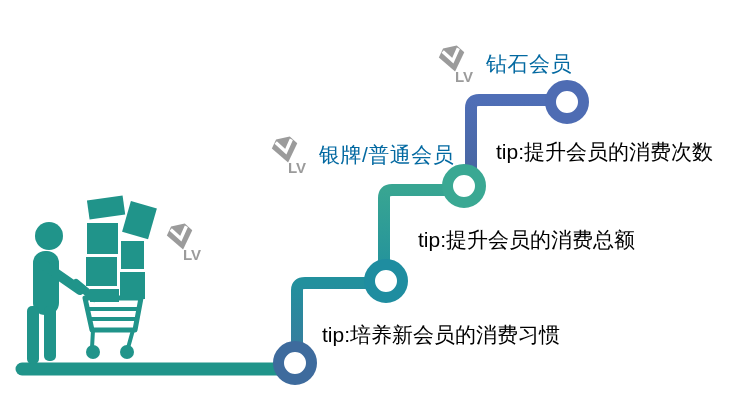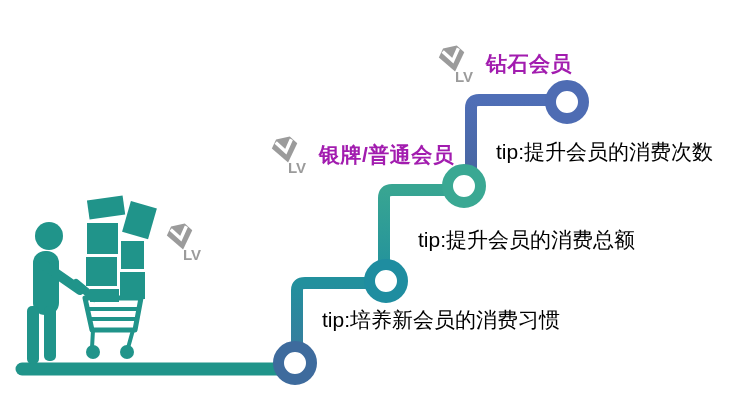--- a/index.html
+++ b/index.html
@@ -2,21 +2,21 @@
 <html><head>
 <meta charset="utf-8">
 <style>
   html,body{margin:0;padding:0;background:#fff;}
   .canvas{
     position:relative;width:733px;height:401px;background:#ffffff;overflow:hidden;
     font-family:"Liberation Sans","DejaVu Sans",sans-serif;
   }
   .art{position:absolute;left:0;top:0;}
   .tier{position:absolute;display:flex;align-items:center;gap:7px;height:40px;}
-  .tier-label{font-weight:bold;font-size:21px;color:#a21caf;white-space:nowrap;letter-spacing:0.5px;}
+  .tier-label{font-weight:normal;font-size:21px;color:#0369a1;white-space:nowrap;letter-spacing:0.5px;}
   .tip{position:absolute;font-size:21px;color:#000;white-space:nowrap;}
   .badge{flex:0 0 auto;display:block;}
 </style>
 </head>
 <body>
 
 <div class="canvas">
 
   <svg class="art" width="733" height="401" viewBox="0 0 733 401">
     <defs>
@@ -103,15 +103,15 @@
       <g transform="rotate(-12 14 13)">
         <path d="M8 3 L22 3 L28 11 L15 28 L2 11 Z" fill="#9b9b9b"></path>
         <path d="M7 6 L15 17 L23 6" stroke="#ffffff" stroke-width="3.4" fill="none"></path>
       </g>
       <text x="18" y="38" font-size="15" font-weight="bold" fill="#9b9b9b">LV</text>
     </svg>
   </div>
 
   <div class="tip" style="left:418px;top:226px;">tip:提升会员的消费总额</div>
   <div class="tip" style="left:496px;top:138px;">tip:提升会员的消费次数</div>
-  <div class="tip" style="left:322px;top:306px;">tip:培养新会员的消费习惯</div>
+  <div class="tip" style="left:322px;top:321px;">tip:培养新会员的消费习惯</div>
 
 </div>
 
 </body></html>

